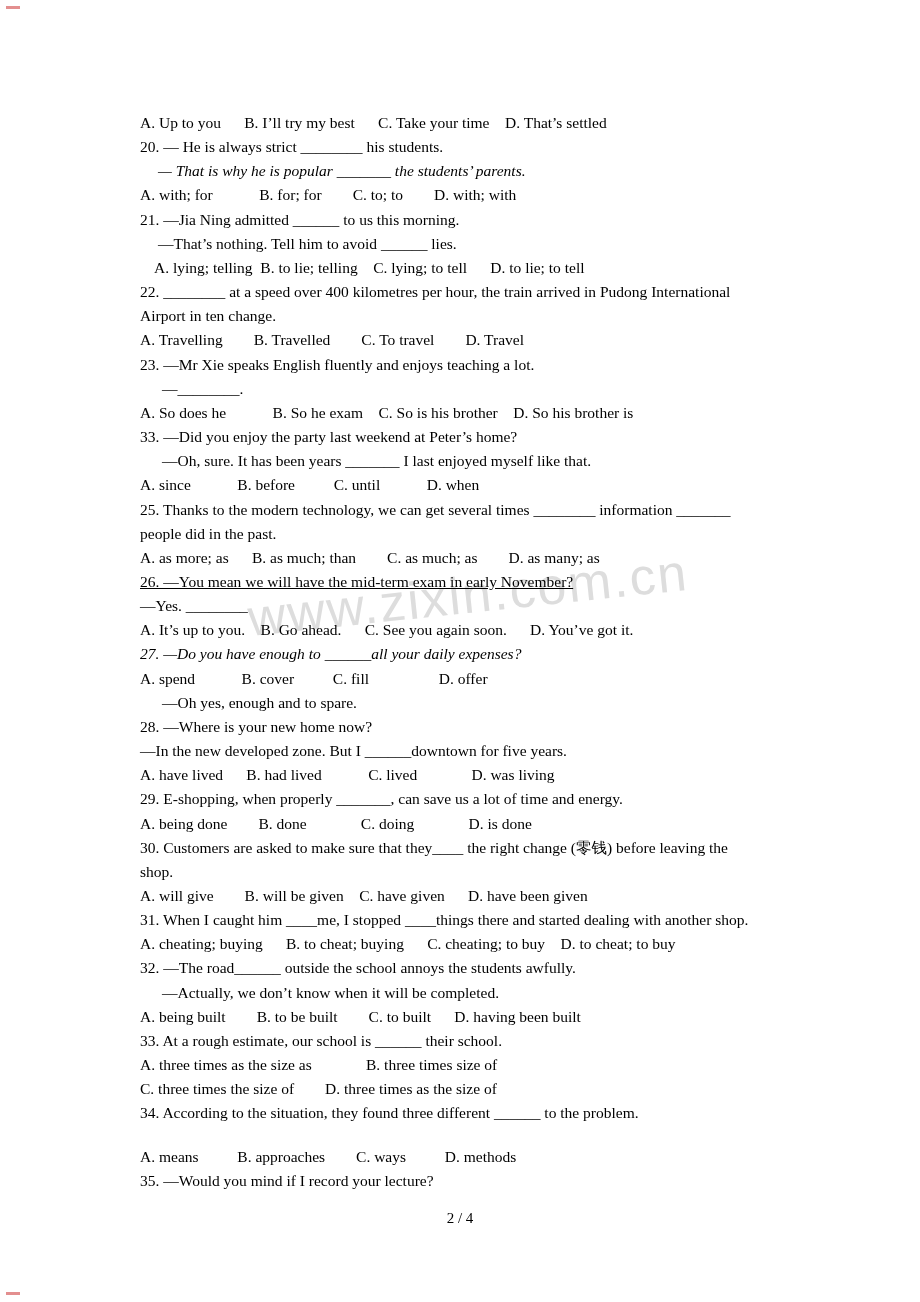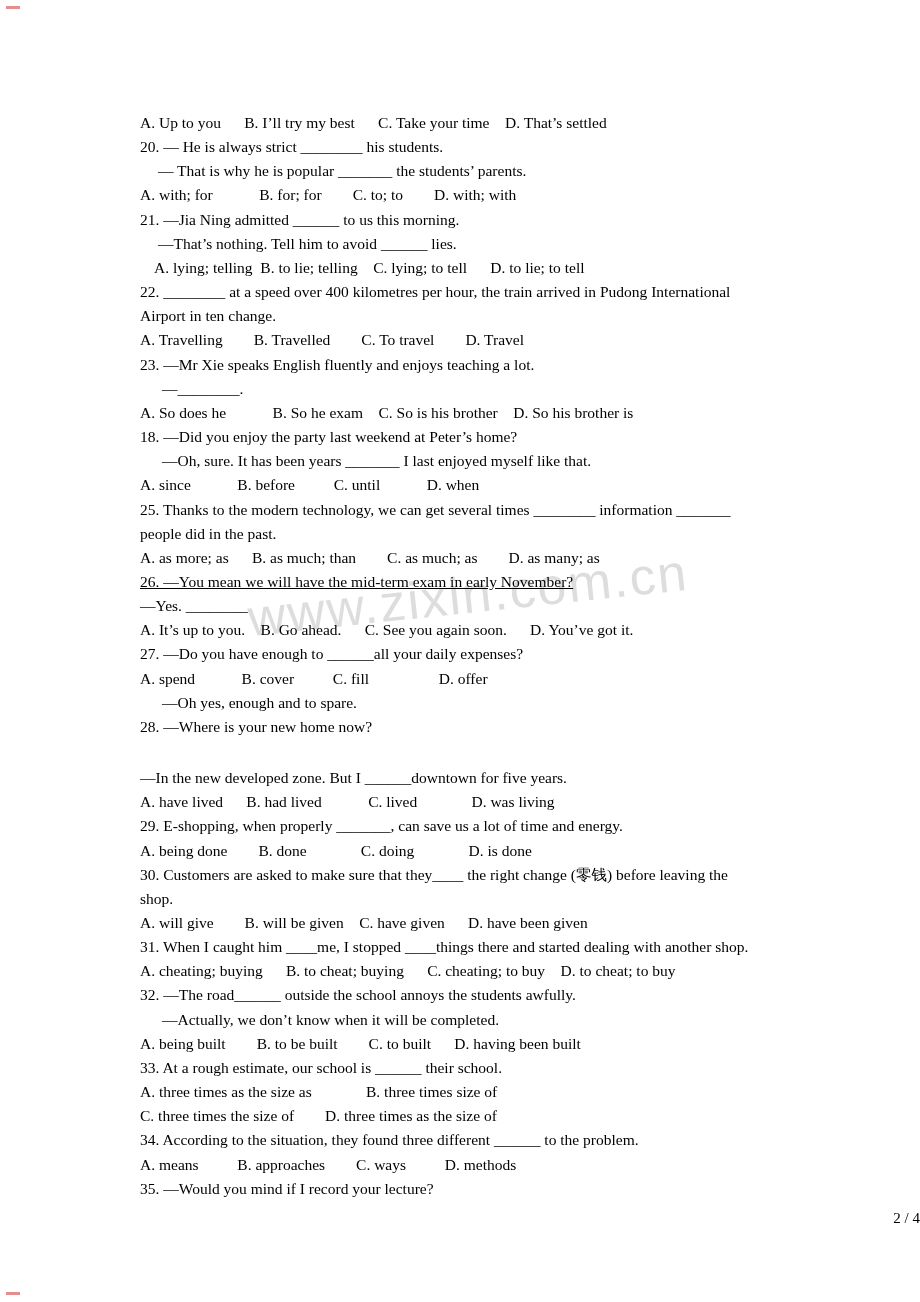--- a/index.html
+++ b/index.html
@@ -43,21 +43,21 @@
     transform: rotate(-6deg);
     transform-origin: left center;
     pointer-events: none;
     user-select: none;
   }
   .footer {
     position: absolute;
     top: 1206px;
     left: 0;
     width: 100%;
-    text-align: right;
+    text-align: center;
     font-size: 15px;
     line-height: 24px;
   }
   .corner-mark {
     position: absolute;
     background: #cc3333;
     opacity: 0.55;
   }
   .corner-mark.top-left {
     left: 6px;
@@ -78,59 +78,59 @@
 <div class="page">
 
   <div class="corner-mark top-left"></div>
   <div class="corner-mark bottom-left"></div>
 
   <div class="watermark">www.zixin.com.cn</div>
 
   <div class="content">
       <div class="doc-line" style="padding-left: 0px;">A. Up to you      B. I’ll try my best      C. Take your time    D. That’s settled</div>
       <div class="doc-line" style="padding-left: 0px;">20. — He is always strict ________ his students.</div>
-      <div class="doc-line" style="padding-left: 18px;">— That is why he is popular _______ the students’ parents.</div>
+      <div class="doc-line" style="padding-left: 18px; font-style: italic;">— That is why he is popular _______ the students’ parents.</div>
       <div class="doc-line" style="padding-left: 0px;">A. with; for            B. for; for        C. to; to        D. with; with</div>
       <div class="doc-line" style="padding-left: 0px;">21. —Jia Ning admitted ______ to us this morning.</div>
       <div class="doc-line" style="padding-left: 18px;">—That’s nothing. Tell him to avoid ______ lies.</div>
       <div class="doc-line" style="padding-left: 14px;">A. lying; telling  B. to lie; telling    C. lying; to tell      D. to lie; to tell</div>
       <div class="doc-line" style="padding-left: 0px;">22. ________ at a speed over 400 kilometres per hour, the train arrived in Pudong International</div>
       <div class="doc-line" style="padding-left: 0px;">Airport in ten change.</div>
       <div class="doc-line" style="padding-left: 0px;">A. Travelling        B. Travelled        C. To travel        D. Travel</div>
       <div class="doc-line" style="padding-left: 0px;">23. —Mr Xie speaks English fluently and enjoys teaching a lot.</div>
       <div class="doc-line" style="padding-left: 22px;">—________.</div>
       <div class="doc-line" style="padding-left: 0px;">A. So does he            B. So he exam    C. So is his brother    D. So his brother is</div>
-      <div class="doc-line" style="padding-left: 0px;">18. —Did you enjoy the party last weekend at Peter’s home?</div>
+      <div class="doc-line" style="padding-left: 0px;">33. —Did you enjoy the party last weekend at Peter’s home?</div>
       <div class="doc-line" style="padding-left: 22px;">—Oh, sure. It has been years _______ I last enjoyed myself like that.</div>
       <div class="doc-line" style="padding-left: 0px;">A. since            B. before          C. until            D. when</div>
       <div class="doc-line" style="padding-left: 0px;">25. Thanks to the modern technology, we can get several times ________ information _______</div>
       <div class="doc-line" style="padding-left: 0px;">people did in the past.</div>
       <div class="doc-line" style="padding-left: 0px;">A. as more; as      B. as much; than        C. as much; as        D. as many; as</div>
       <div class="doc-line" style="padding-left: 0px; text-decoration: underline;">26. —You mean we will have the mid-term exam in early November?</div>
       <div class="doc-line" style="padding-left: 0px;">—Yes. ________</div>
       <div class="doc-line" style="padding-left: 0px;">A. It’s up to you.    B. Go ahead.      C. See you again soon.      D. You’ve got it.</div>
-      <div class="doc-line" style="padding-left: 0px;">27. —Do you have enough to ______all your daily expenses?</div>
+      <div class="doc-line" style="padding-left: 0px; font-style: italic;">27. —Do you have enough to ______all your daily expenses?</div>
       <div class="doc-line" style="padding-left: 0px;">A. spend            B. cover          C. fill                  D. offer</div>
       <div class="doc-line" style="padding-left: 22px;">—Oh yes, enough and to spare.</div>
       <div class="doc-line" style="padding-left: 0px;">28. —Where is your new home now?</div>
-      <div class="doc-line" style="padding-left: 0px; margin-top: 27px;">—In the new developed zone. But I ______downtown for five years.</div>
+      <div class="doc-line" style="padding-left: 0px;">—In the new developed zone. But I ______downtown for five years.</div>
       <div class="doc-line" style="padding-left: 0px;">A. have lived      B. had lived            C. lived              D. was living</div>
       <div class="doc-line" style="padding-left: 0px;">29. E-shopping, when properly _______, can save us a lot of time and energy.</div>
       <div class="doc-line" style="padding-left: 0px;">A. being done        B. done              C. doing              D. is done</div>
       <div class="doc-line" style="padding-left: 0px;">30. Customers are asked to make sure that they____ the right change (零钱) before leaving the</div>
       <div class="doc-line" style="padding-left: 0px;">shop.</div>
       <div class="doc-line" style="padding-left: 0px;">A. will give        B. will be given    C. have given      D. have been given</div>
       <div class="doc-line" style="padding-left: 0px;">31. When I caught him ____me, I stopped ____things there and started dealing with another shop.</div>
       <div class="doc-line" style="padding-left: 0px;">A. cheating; buying      B. to cheat; buying      C. cheating; to buy    D. to cheat; to buy</div>
       <div class="doc-line" style="padding-left: 0px;">32. —The road______ outside the school annoys the students awfully.</div>
       <div class="doc-line" style="padding-left: 22px;">—Actually, we don’t know when it will be completed.</div>
       <div class="doc-line" style="padding-left: 0px;">A. being built        B. to be built        C. to built      D. having been built</div>
       <div class="doc-line" style="padding-left: 0px;">33. At a rough estimate, our school is ______ their school.</div>
       <div class="doc-line" style="padding-left: 0px;">A. three times as the size as              B. three times size of</div>
       <div class="doc-line" style="padding-left: 0px;">C. three times the size of        D. three times as the size of</div>
       <div class="doc-line" style="padding-left: 0px;">34. According to the situation, they found three different ______ to the problem.</div>
-      <div class="doc-line" style="padding-left: 0px;">A. means          B. approaches        C. ways          D. methods</div>
+      <div class="doc-line" style="padding-left: 0px; margin-top: 19px;">A. means          B. approaches        C. ways          D. methods</div>
       <div class="doc-line" style="padding-left: 0px;">35. —Would you mind if I record your lecture?</div>
     </div>
 
   <div class="footer">2  / 4</div>
 
 </div>
 
 </body></html>

